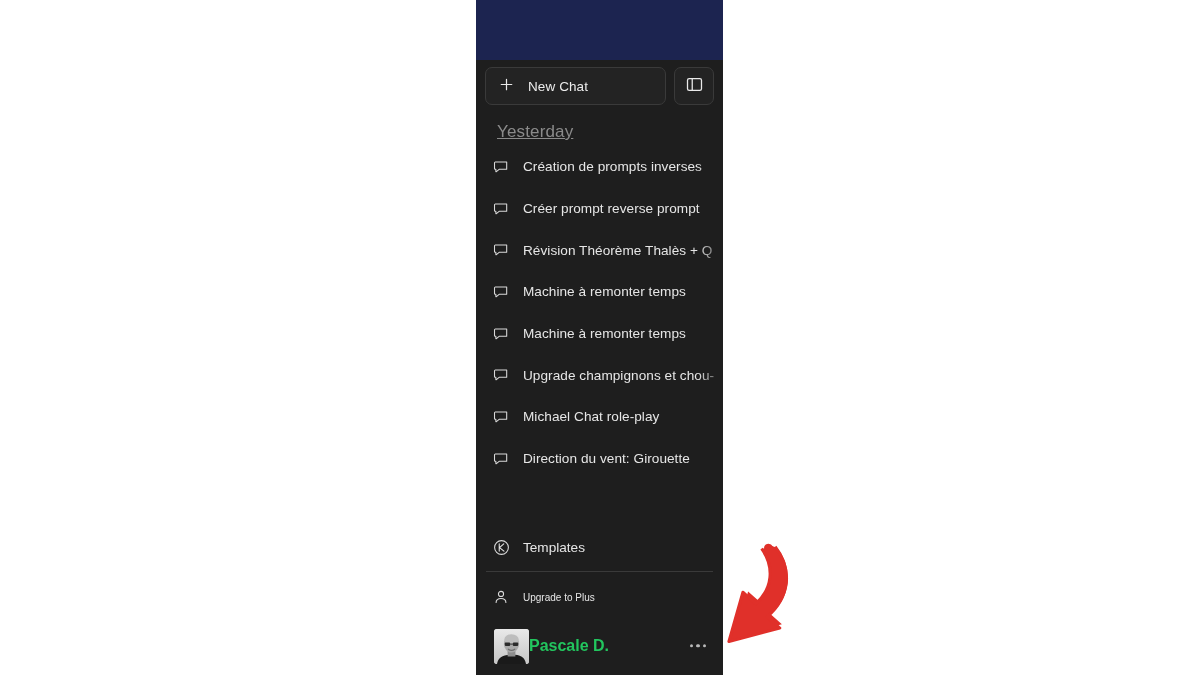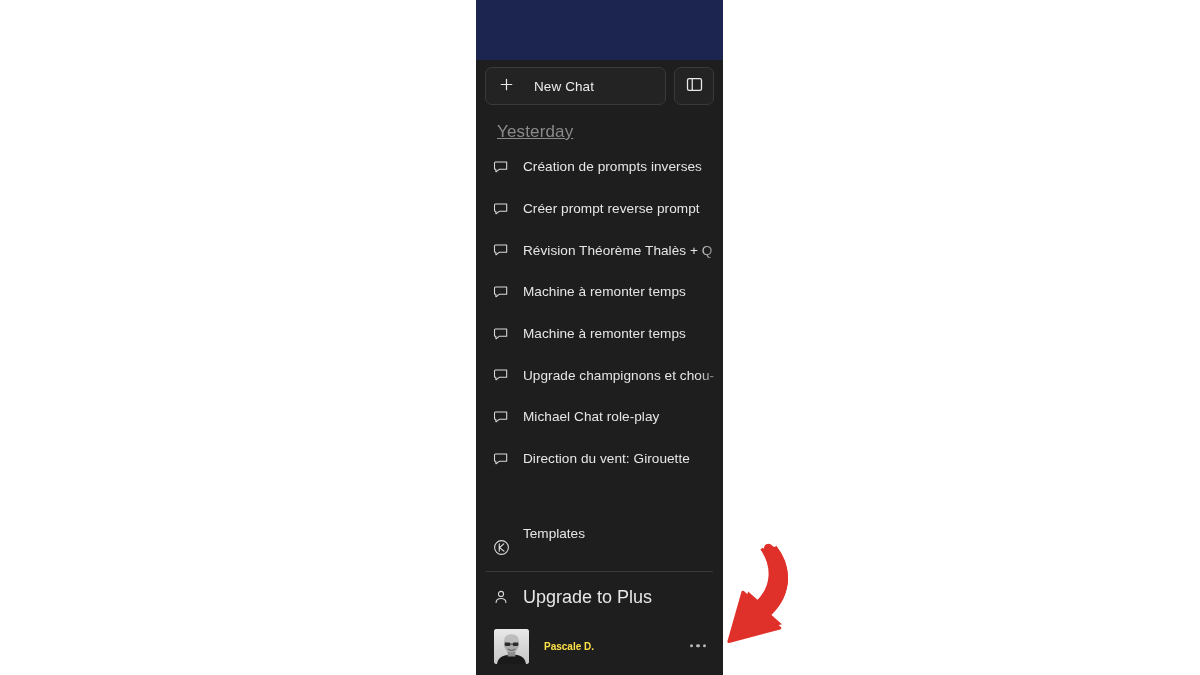--- a/index.html
+++ b/index.html
@@ -61,21 +61,21 @@
   .new-chat-btn {
     flex: 1 1 auto;
     height: 38px;
     border: 1px solid #3a3a3a;
     border-radius: 7px;
     background: #232323;
     display: flex;
     align-items: center;
     padding: 0 13px;
     box-sizing: border-box;
-    gap: 20px;
+    gap: 14px;
     cursor: pointer;
   }
   .new-chat-btn .label {
     color: #ececec;
     font-size: 13.5px;
     letter-spacing: .1px;
     white-space: nowrap;
   }
 
   .panel-toggle-btn {
@@ -138,20 +138,21 @@
   }
 
   
   #templates-row {
     position: absolute;
     left: 0;
     top: 526px;
     width: 247px;
     height: 42px;
     display: flex;
+    align-items: center;
     padding-left: 17px;
     box-sizing: border-box;
     cursor: pointer;
   }
   #templates-row .ico {
     width: 21px;
     flex: 0 0 21px;
     display: flex;
     align-items: center;
   }
@@ -187,21 +188,21 @@
   }
   #upgrade-row .ico {
     width: 21px;
     flex: 0 0 21px;
     display: flex;
     align-items: center;
   }
   #upgrade-row .title {
     margin-left: 9px;
     color: #e6e6e6;
-    font-size: 18px;
+    font-size: 10px;
     white-space: nowrap;
   }
 
   
   #account-row {
     position: absolute;
     left: 0;
     top: 623px;
     width: 247px;
     height: 46px;
@@ -214,23 +215,22 @@
   #avatar {
     width: 35px;
     height: 35px;
     border-radius: 3px;
     overflow: hidden;
     flex: 0 0 35px;
     background: #cfcfcf;
     position: relative;
   }
   #account-name {
-    margin-left: 15px;
-    color: #fde047;
-    font-size: 10px;
+    color: #22c55e;
+    font-size: 16px;
     font-weight: bold;
     white-space: nowrap;
   }
   #account-more {
     position: absolute;
     right: 17px;
     top: 50%;
     transform: translateY(-50%);
     display: flex;
     gap: 3px;

